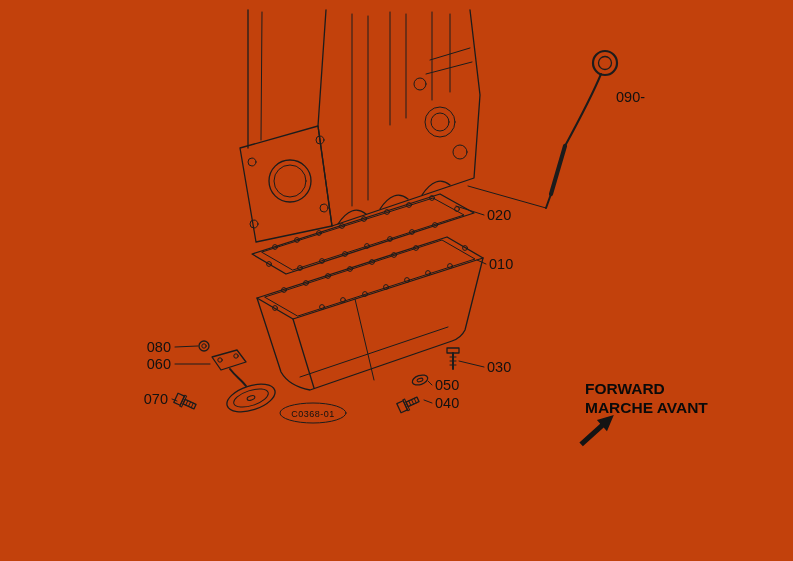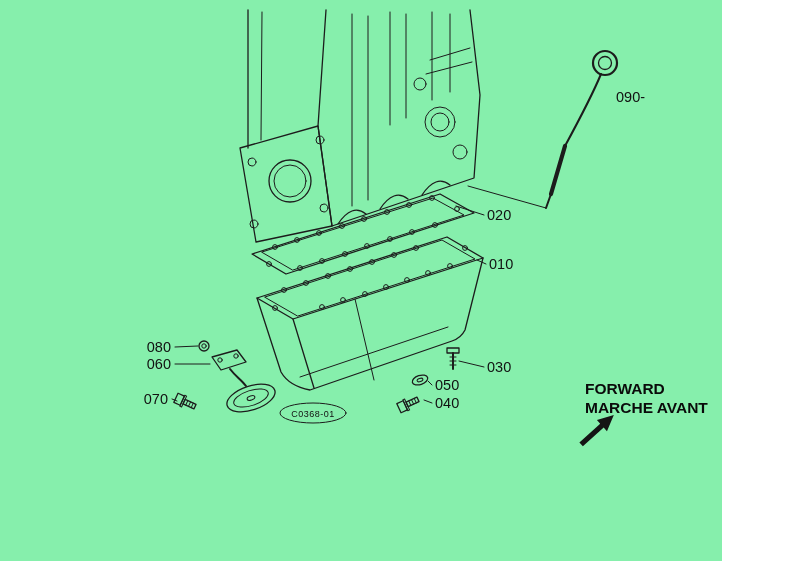--- a/index.html
+++ b/index.html
@@ -1,17 +1,17 @@
 <!DOCTYPE html>
 <html><head>
 <meta charset="utf-8">
 <style>
   html,body{margin:0;padding:0;background:#ffffff;}
   .page{
-    position:relative;width:722px;height:561px;background:#86efac;
+    position:relative;width:793px;height:561px;background:#c2410c;
     overflow:hidden;font-family:"Liberation Sans",sans-serif;
   }
   svg{display:block;}
   .ln{fill:none;stroke:#1c1c1c;stroke-width:1.3;stroke-linecap:round;stroke-linejoin:round;}
   .thin{stroke-width:1;}
   .thick{stroke-width:2.2;}
   .rod{stroke-width:2;}
   .tube{stroke-width:4.2;}
   .solid{fill:#141414;stroke:none;}
   .label{font-family:"Liberation Sans",sans-serif;font-size:14.5px;fill:#111111;}

